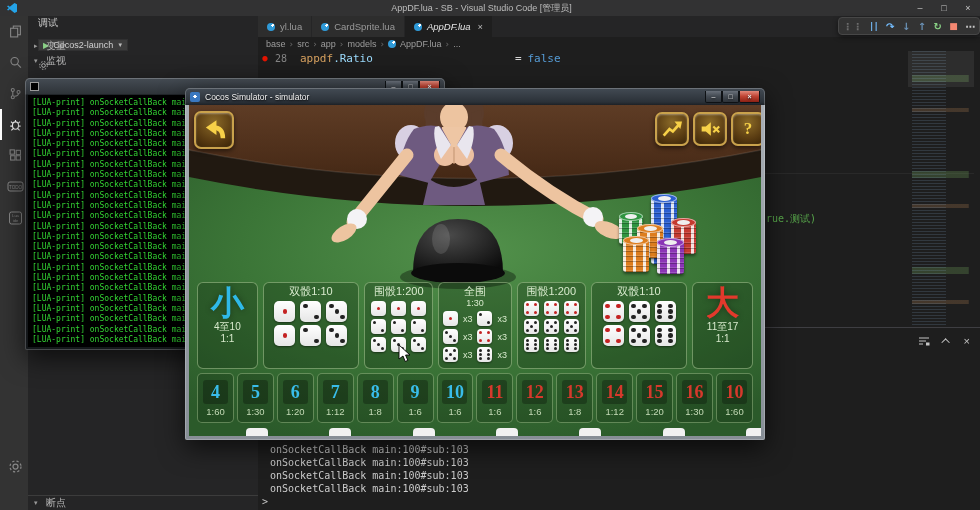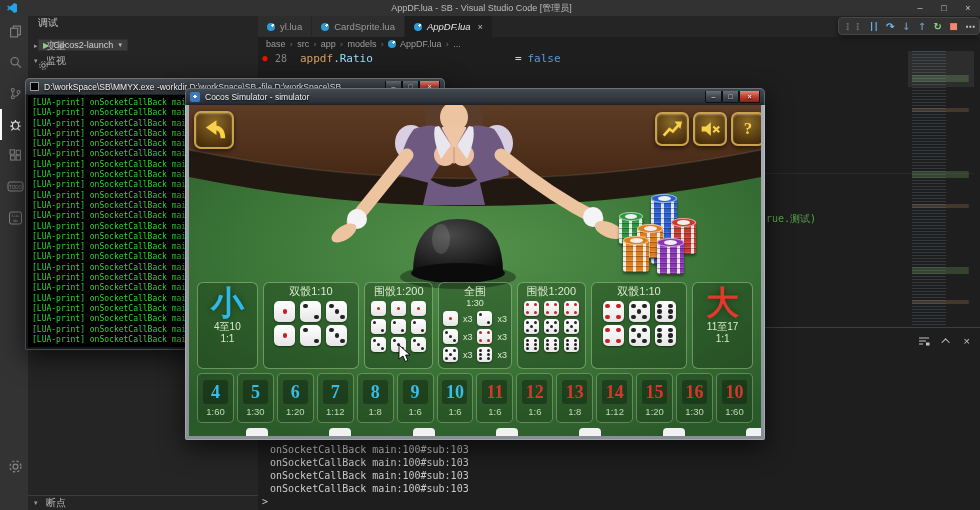--- a/index.html
+++ b/index.html
@@ -313,21 +313,20 @@
         <div>onSocketCallBack main:100#sub:103</div>
         <div>onSocketCallBack main:100#sub:103</div>
         <div>onSocketCallBack main:100#sub:103</div>
         <div class="prompt">&gt;</div>
       </div>
   </div>
 
   <div class="w7-win cmd-win">
     <div class="w7-title">
       <span class="cmd-icon"></span>
-      <span>D:\workSpace\SB\MMYX.exe  -workdir D:\workSpace\SB -file D:\workSpace\SB</span>
       <span class="w7-controls" id="cmd-controls">
           <span class="w7b">–</span>
           <span class="w7b">□</span>
           <span class="w7b close">×</span>
         </span>
     </div>
     <div class="cmd-body" id="cmd-body">
         <div class="cmd-line">[LUA-print] onSocketCallBack main:100#sub:103</div>
         <div class="cmd-line">[LUA-print] onSocketCallBack main:100#sub:103</div>
         <div class="cmd-line">[LUA-print] onSocketCallBack main:100#sub:103</div>

